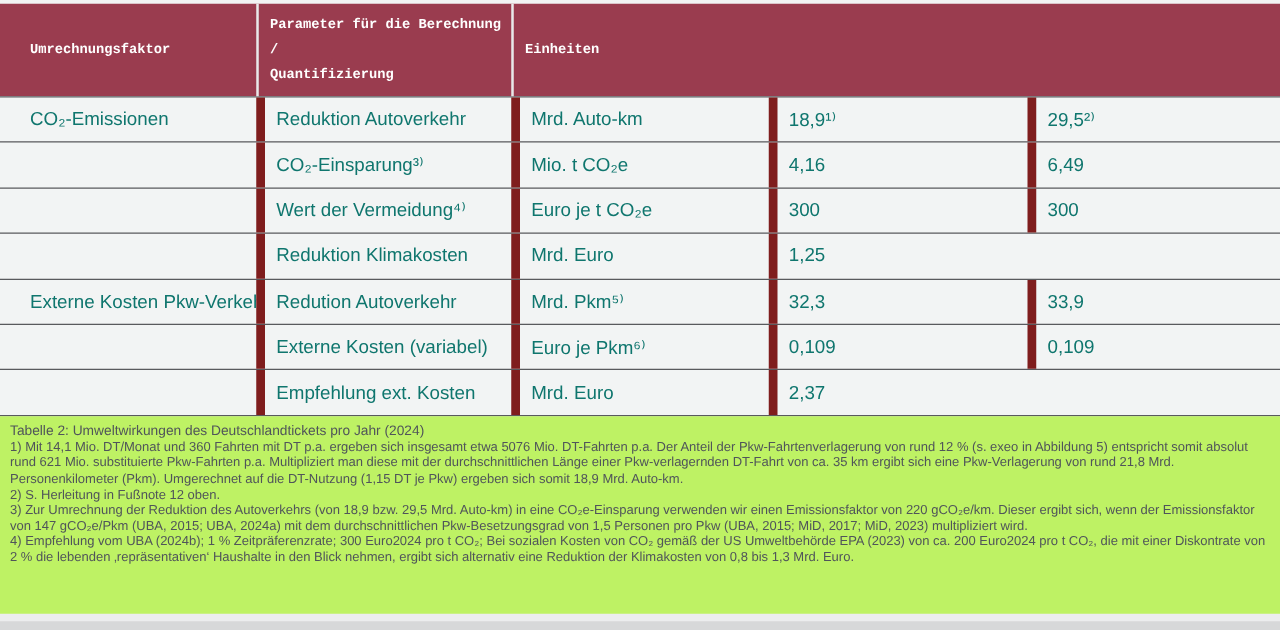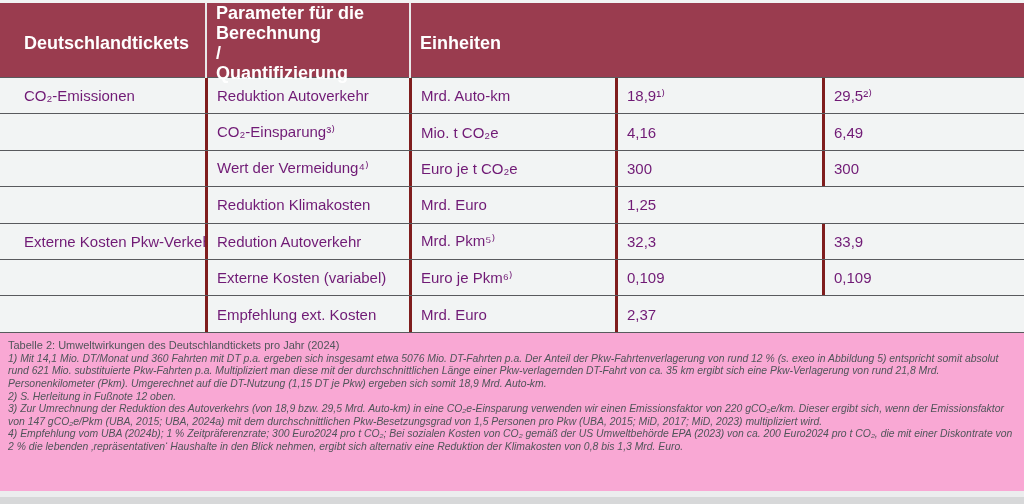--- a/index.html
+++ b/index.html
@@ -19,82 +19,82 @@
     display: grid;
     grid-template-columns: 205px 204px 206px 207px 202px;
     background: #9a3c4f;
     height: 74px;
   }
   .th {
     display: flex;
     align-items: center;
     color: #ffffff;
     font-weight: bold;
-    font-size: 18px;
+    font-size: 11px;
     line-height: 20px;
     padding-left: 9px;
     white-space: pre-line;
+    font-family: Liberation Mono, monospace;
   }
   .th.first { padding-left: 24px; }
   .th + .th { border-left: 2px solid #e9e9ea; }
 
   .tbody { border-bottom: 1px solid #595a5d; }
   .tr {
     display: grid;
     grid-template-columns: 205px 204px 206px 207px 202px;
     height: 36.4px;
     background: #f2f4f4;
     border-top: 1px solid #595a5d;
   }
   .td {
     display: flex;
     align-items: center;
     font-size: 15px;
     padding-left: 9px;
-    color: #701a75;
+    color: #0f766e;
     overflow: hidden;
     white-space: nowrap;
   }
   .td.first { padding-left: 24px; }
-  .td + .td { border-left: 3px solid #7f1d1d; }
+  .td + .td { border-left: 7px solid #7f1d1d; }
 
   
   .notes {
     padding: 6px 10px 0 8px;
-    background: #f9a8d4;
+    background: #bef264;
     height: 158px;
   }
   .caption {
     font-size: 11px;
     line-height: 13px;
     color: #50555a;
     margin-bottom: 1px;
   }
   .fn {
     font-size: 10.4px;
     line-height: 12.6px;
-    font-style: italic;
     color: #50555a;
   }
   .bottom-strip {
     position: absolute;
     left: 0; bottom: 0;
     width: 1024px; height: 7px;
     background: #d7d8d9;
   }
 </style>
 </head>
 <body>
 
 <div class="page">
   <div class="top-strip"></div>
 
   <div class="tbl">
     <div class="thead">
-      <div class="th first">Deutschlandtickets</div>
+      <div class="th first">Umrechnungsfaktor</div>
       <div class="th">Parameter für die Berechnung
 /
 Quantifizierung</div>
       <div class="th">Einheiten</div>
     </div>
 
     <div class="tbody">
       <div class="tr">
         <div class="td first">CO₂-Emissionen</div>
         <div class="td">Reduktion Autoverkehr</div>

